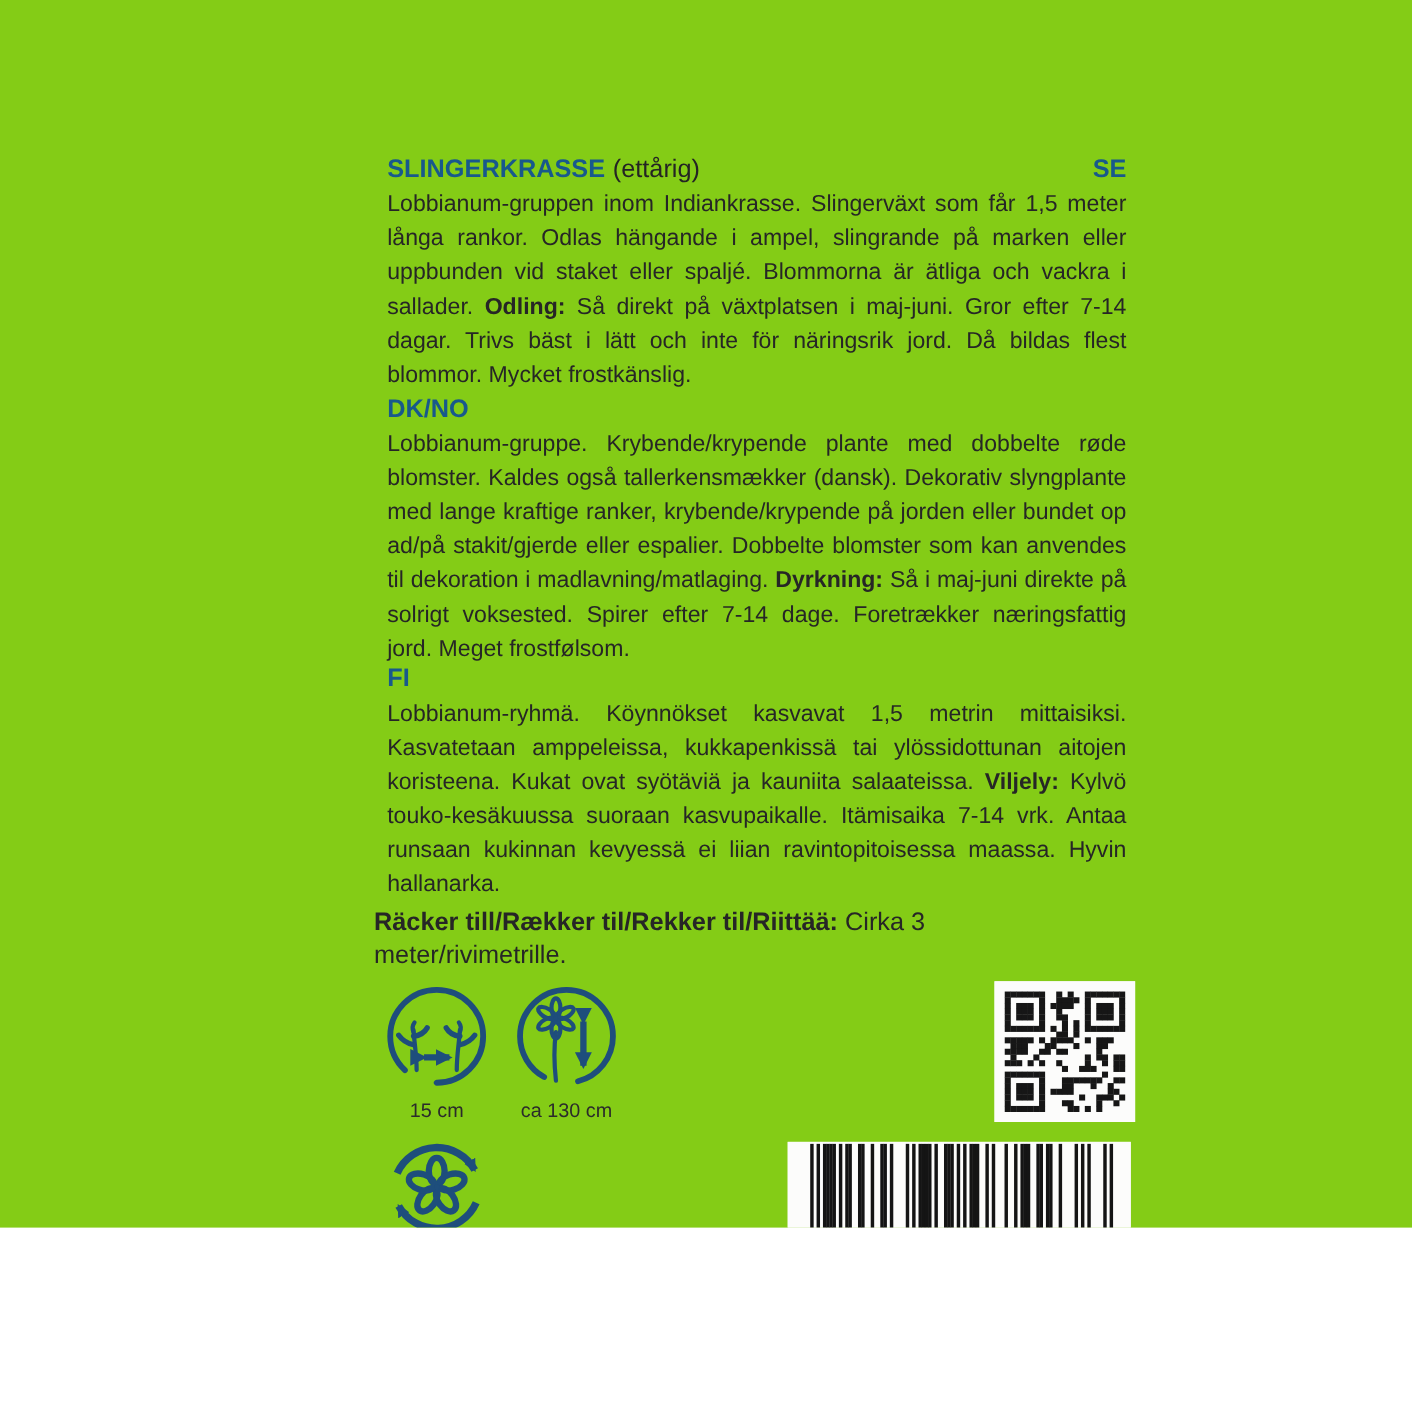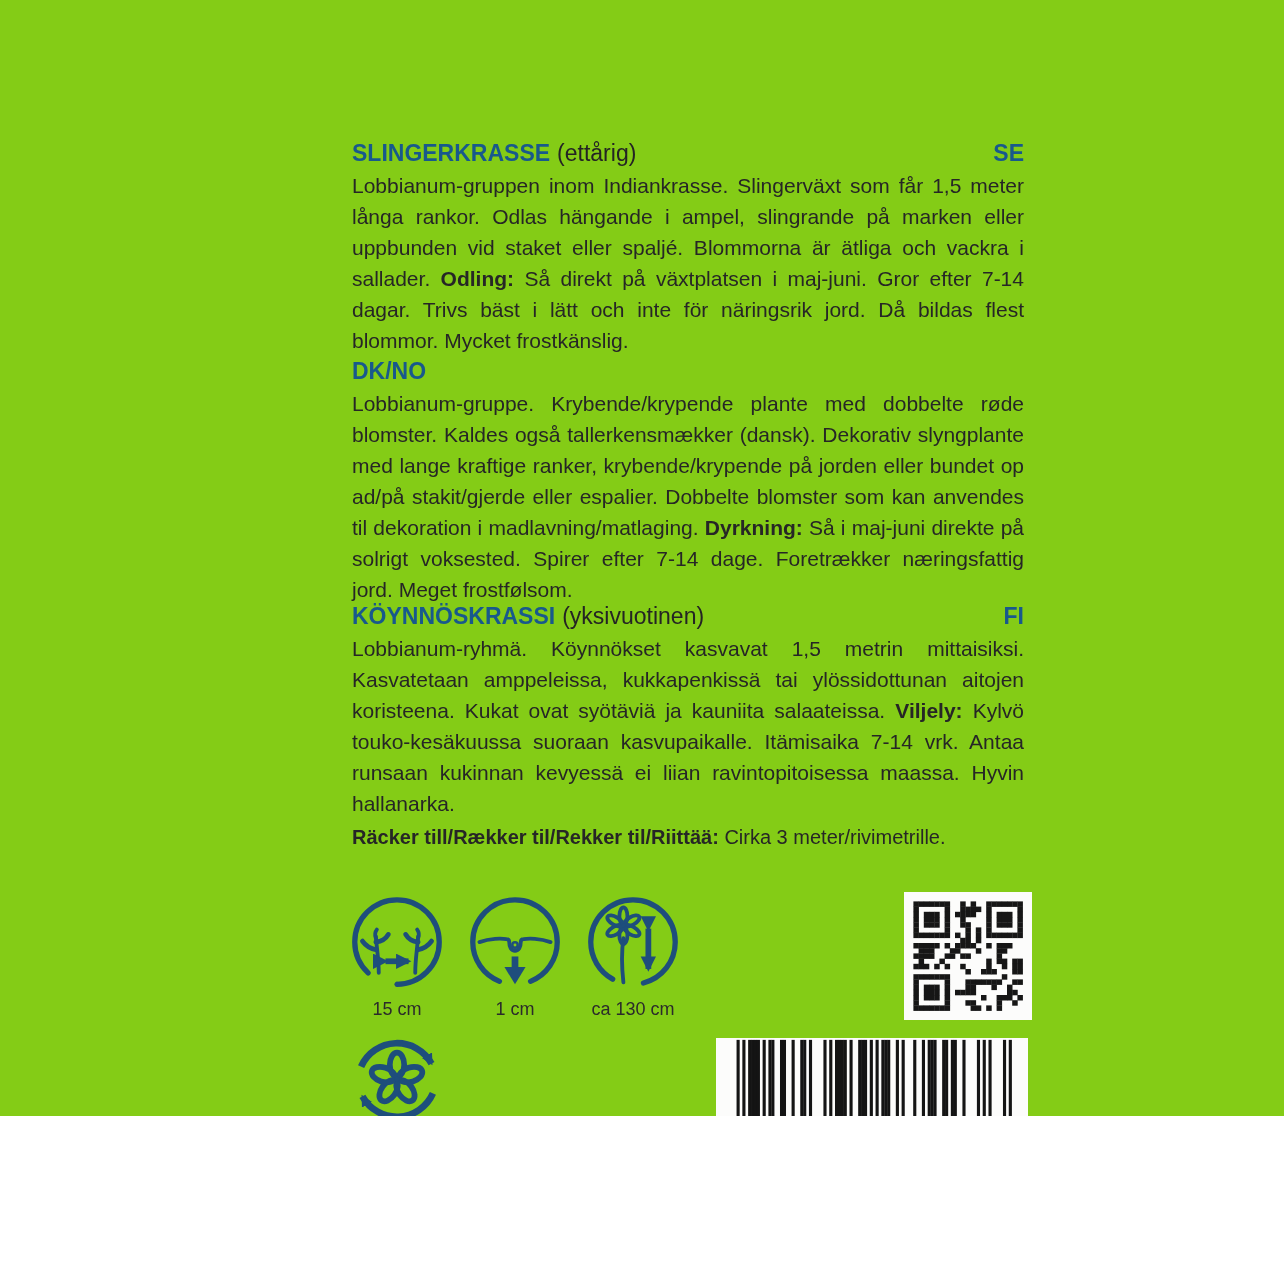--- a/index.html
+++ b/index.html
@@ -17,22 +17,22 @@
     font-size:23px;line-height:30px;margin:0 0 2px 0;
   }
   .sec-title{font-weight:bold;color:#18598c;}
   .sec-suffix{font-weight:normal;color:#242424;margin-left:7px;}
   .sec-lang{font-weight:bold;color:#18598c;}
   .sec-body{
     margin:0;font-size:21px;line-height:31px;
     text-align:justify;text-justify:inter-word;color:#262626;
   }
   .sec-body b{font-weight:bold;}
-  .capacity{position:absolute;left:352px;top:822px;width:672px;
-    font-size:20px;line-height:30px;margin:0;color:#262626;}
+  .capacity{position:absolute;left:340px;top:822px;width:672px;
+    font-size:23px;line-height:30px;margin:0;color:#262626;}
   .capacity b{font-weight:bold;}
   .picto-row{position:absolute;left:338px;display:flex;}
   .picto{width:118px;display:flex;flex-direction:column;align-items:center;}
   .picto svg{width:96px;height:100px;display:block;}
   .picto-label{font-size:18px;line-height:24px;margin-top:3px;color:#2b2b2b;white-space:nowrap;}
   .qr-box{position:absolute;left:904px;top:892px;width:128px;height:128px;background:#fcfcfb;}
   .qr-box svg{width:128px;height:128px;display:block;}
   .barcode-box{position:absolute;left:716px;top:1038px;width:312px;height:128px;background:#fcfcfb;}
   .barcode-box svg{width:312px;height:128px;display:block;}
   .hidden-defs{position:absolute;width:0;height:0;overflow:hidden;}
@@ -63,21 +63,20 @@
 
   <div class="content-col" style="top:356px">
     <div class="sec-head">
       <span class="sec-lang">DK/NO</span>
     </div>
     <p class="sec-body"><span>Lobbianum-gruppe. Krybende/krypende plante med dobbelte røde blomster. Kaldes også tallerkensmækker (dansk). Dekorativ slyngplante med lange kraftige ranker, krybende/krypende på jorden eller bundet op ad/på stakit/gjerde eller espalier. Dobbelte blomster som kan anvendes til dekoration i madlavning/matlaging. </span><b>Dyrkning:</b><span> Så i maj-juni direkte på solrigt voksested. Spirer efter 7-14 dage. Foretrækker næringsfattig jord. Meget frostfølsom.</span></p>
   </div>
 
   <div class="content-col" style="top:601px">
     <div class="sec-head">
-      <span><span class="sec-title">KÖYNNÖSKRASSI</span><span class="sec-suffix">(yksivuotinen)</span></span>
       <span class="sec-lang">FI</span>
     </div>
     <p class="sec-body"><span>Lobbianum-ryhmä. Köynnökset kasvavat 1,5 metrin mittaisiksi. Kasvatetaan amppeleissa, kukkapenkissä tai ylössidottunan aitojen koristeena. Kukat ovat syötäviä ja kauniita salaateissa. </span><b>Viljely:</b><span> Kylvö touko-kesäkuussa suoraan kasvupaikalle. Itämisaika 7-14 vrk. Antaa runsaan kukinnan kevyessä ei liian ravintopitoisessa maassa. Hyvin hallanarka.</span></p>
   </div>
 
   <p class="capacity"><b>Räcker till/Rækker til/Rekker til/Riittää:</b><span> Cirka 3 meter/rivimetrille.</span></p>
 
   <div class="picto-row" style="top:894px">
 
     <div class="picto">
@@ -94,32 +93,20 @@
             <path d="M72,48 q-9,-1 -13,-8" stroke-width="5"></path>
             <path d="M72,44 q2,-5 -1,-9" stroke-width="4"></path>
           </g>
           <line x1="38" y1="68" x2="62" y2="68" stroke="#1e4e7c" stroke-width="6" marker-start="url(#ahBig)" marker-end="url(#ahBig)"></line>
         </svg>
       </span>
       <span class="picto-label">15 cm</span>
     </div>
 
 
-    <div class="picto">
-      <span>
-        <svg viewBox="0 0 100 100">
-          <circle cx="50" cy="48" r="44" fill="none" stroke="#1e4e7c" stroke-width="5.5" pathLength="100" stroke-dasharray="88 12" stroke-dashoffset="-31" stroke-linecap="round"></circle>
-          <path d="M13,48 C24,44 36,44 41,45 C43,45 44,46 44,48 C44,53 46,57 50,57 C54,57 56,53 56,48 C56,46 57,45 59,45 C64,44 76,44 87,48" fill="none" stroke="#1e4e7c" stroke-width="4" stroke-linecap="round"></path>
-          <circle cx="50" cy="51" r="2.8" fill="none" stroke="#1e4e7c" stroke-width="2.6"></circle>
-          <line x1="50" y1="63" x2="50" y2="76" stroke="#1e4e7c" stroke-width="7"></line>
-          <polygon points="50,92 39,74 61,74" fill="#1e4e7c"></polygon>
-        </svg>
-      </span>
-      <span class="picto-label">1 cm</span>
-    </div>
 
     <div class="picto">
       <span>
         <svg viewBox="0 0 100 100">
           <circle cx="50" cy="48" r="44" fill="none" stroke="#1e4e7c" stroke-width="5.5" pathLength="100" stroke-dasharray="88 12" stroke-dashoffset="-33" stroke-linecap="round"></circle>
           <path d="M40,90 C38,72 38,58 40,44" fill="none" stroke="#1e4e7c" stroke-width="4" stroke-linecap="round"></path>
           <g fill="none" stroke="#1e4e7c" stroke-width="4">
             <g transform="rotate(0 40 31)">
                 <ellipse cx="40" cy="21" rx="4.2" ry="9"></ellipse>
               </g>

